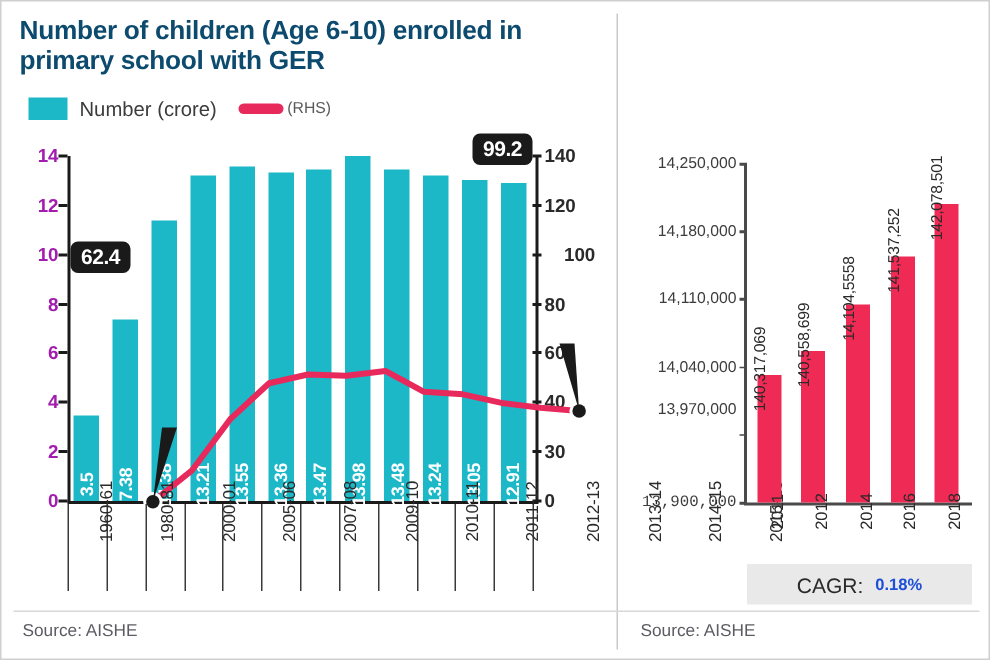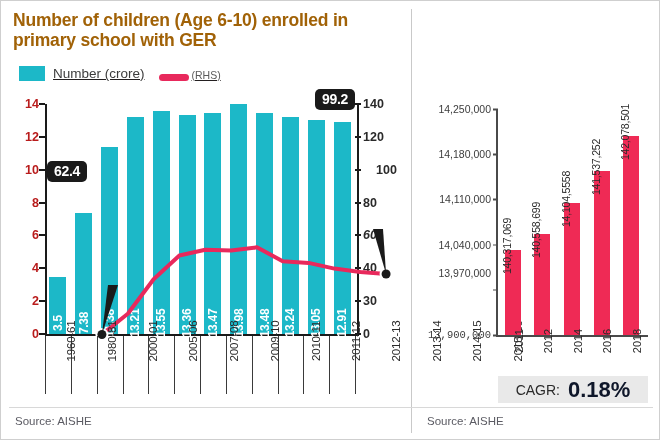--- a/index.html
+++ b/index.html
@@ -16,46 +16,46 @@
     background:#fff;
   }
   .divider{
     position:absolute;left:410px;top:8px;width:1px;height:424px;
     background:#c9c9c9;
   }
 
   
   .panel-left{position:absolute;left:0;top:0;width:410px;height:440px;}
   .title{
-    position:absolute;font-weight:bold;color:#a16207;
+    position:absolute;font-weight:bold;color:#0c4a6e;
     letter-spacing:-0.2px;
   }
   .title-l{left:12px;top:9px;width:390px;font-size:17.5px;line-height:20px;}
 
-  .legend{position:absolute;left:18px;top:62px;height:18px;display:flex;align-items:flex-end;text-decoration:underline;}
+  .legend{position:absolute;left:18px;top:62px;height:18px;display:flex;align-items:center;}
   .swatch{width:26px;height:15px;background:#1cb8c8;display:inline-block;}
   .legend-label{font-size:13.5px;color:#3c3c3c;margin-left:8px;}
   .legend-line{
     display:inline-block;width:30px;height:7px;border-radius:4px;
     background:#e8295c;margin-left:14px;
   }
   .legend-label2{font-size:13.5px;color:#3c3c3c;margin-left:6px;}
   .legend-rhs{font-size:10.5px;color:#5a5a5a;margin-left:3px;}
 
   
   .plot-l{
     position:absolute;left:44px;top:103px;width:310px;height:230px;
   }
   .axis-l-line{position:absolute;left:44px;top:103px;width:2px;height:231px;background:#1a1a1a;}
   .axis-r-line{position:absolute;left:356px;top:103px;width:2px;height:231px;background:#1a1a1a;}
   .axis-b-line{position:absolute;left:44px;top:333px;width:314px;height:2px;background:#1a1a1a;}
 
   .ytick-l{
     position:absolute;right:100%;margin-right:6px;
-    font-size:12.5px;font-weight:bold;color:#b91c1c;
+    font-size:12.5px;font-weight:bold;color:#a21caf;
     transform:translateY(-50%);white-space:nowrap;
   }
   .tickmark-l{position:absolute;left:-6px;width:6px;height:2px;background:#1a1a1a;transform:translateY(-1px);}
   .ytick-r{
     position:absolute;left:100%;margin-left:8px;
     font-size:12.5px;font-weight:bold;color:#2a2a2a;
     transform:translateY(-50%);white-space:nowrap;
   }
   .tickmark-r{position:absolute;left:100%;width:6px;height:2px;background:#1a1a1a;transform:translateY(-1px);}
 
@@ -122,21 +122,21 @@
     font-size:11px;color:#2a2a2a;white-space:nowrap;
     transform:rotate(-90deg);transform-origin:top center;margin-top:2px;
   }
 
   .cagr-box{
     position:absolute;left:497px;top:375px;width:150px;height:27px;
     background:#e9e9e9;display:flex;align-items:center;justify-content:center;
     gap:8px;
   }
   .cagr-label{font-size:14px;color:#2a2a2a;}
-  .cagr-value{font-size:22px;font-weight:bold;color:#0f172a;}
+  .cagr-value{font-size:11px;font-weight:bold;color:#1d4ed8;}
 
   .source{
     position:absolute;font-size:11.5px;color:#5b5b63;
   }
   .source-l{left:14px;top:414px;}
   .source-r{left:426px;top:414px;}
   .hr-bottom{position:absolute;left:8px;top:406px;width:644px;height:1px;background:#d8d8d8;}
 </style>
 </head>
 <body>
@@ -179,21 +179,21 @@
           <div class="ytick-l" style="top: 0px;">14</div>
           <div class="tickmark-l" style="top: 0px;"></div>
         </div>
       <div id="lyticks2">
           <div class="ytick-r" style="top: 230px;">0</div>
           <div class="tickmark-r" style="top: 230px;"></div>
           <div class="ytick-r" style="top: 197.143px;">30</div>
           <div class="tickmark-r" style="top: 197.143px;"></div>
           <div class="ytick-r" style="top: 164.286px;">40</div>
           <div class="tickmark-r" style="top: 164.286px;"></div>
-          <div class="ytick-r" style="top: 131.429px; font-style: italic;">60</div>
+          <div class="ytick-r" style="top: 131.429px;">60</div>
           <div class="tickmark-r" style="top: 131.429px;"></div>
           <div class="ytick-r" style="top: 98.5714px;">80</div>
           <div class="tickmark-r" style="top: 98.5714px;"></div>
           <div class="ytick-r" style="top: 65.7143px; margin-left: 21px;">100</div>
           <div class="tickmark-r" style="top: 65.7143px;"></div>
           <div class="ytick-r" style="top: 32.8571px;">120</div>
           <div class="tickmark-r" style="top: 32.8571px;"></div>
           <div class="ytick-r" style="top: 0px;">140</div>
           <div class="tickmark-r" style="top: 0px;"></div>
         </div>

